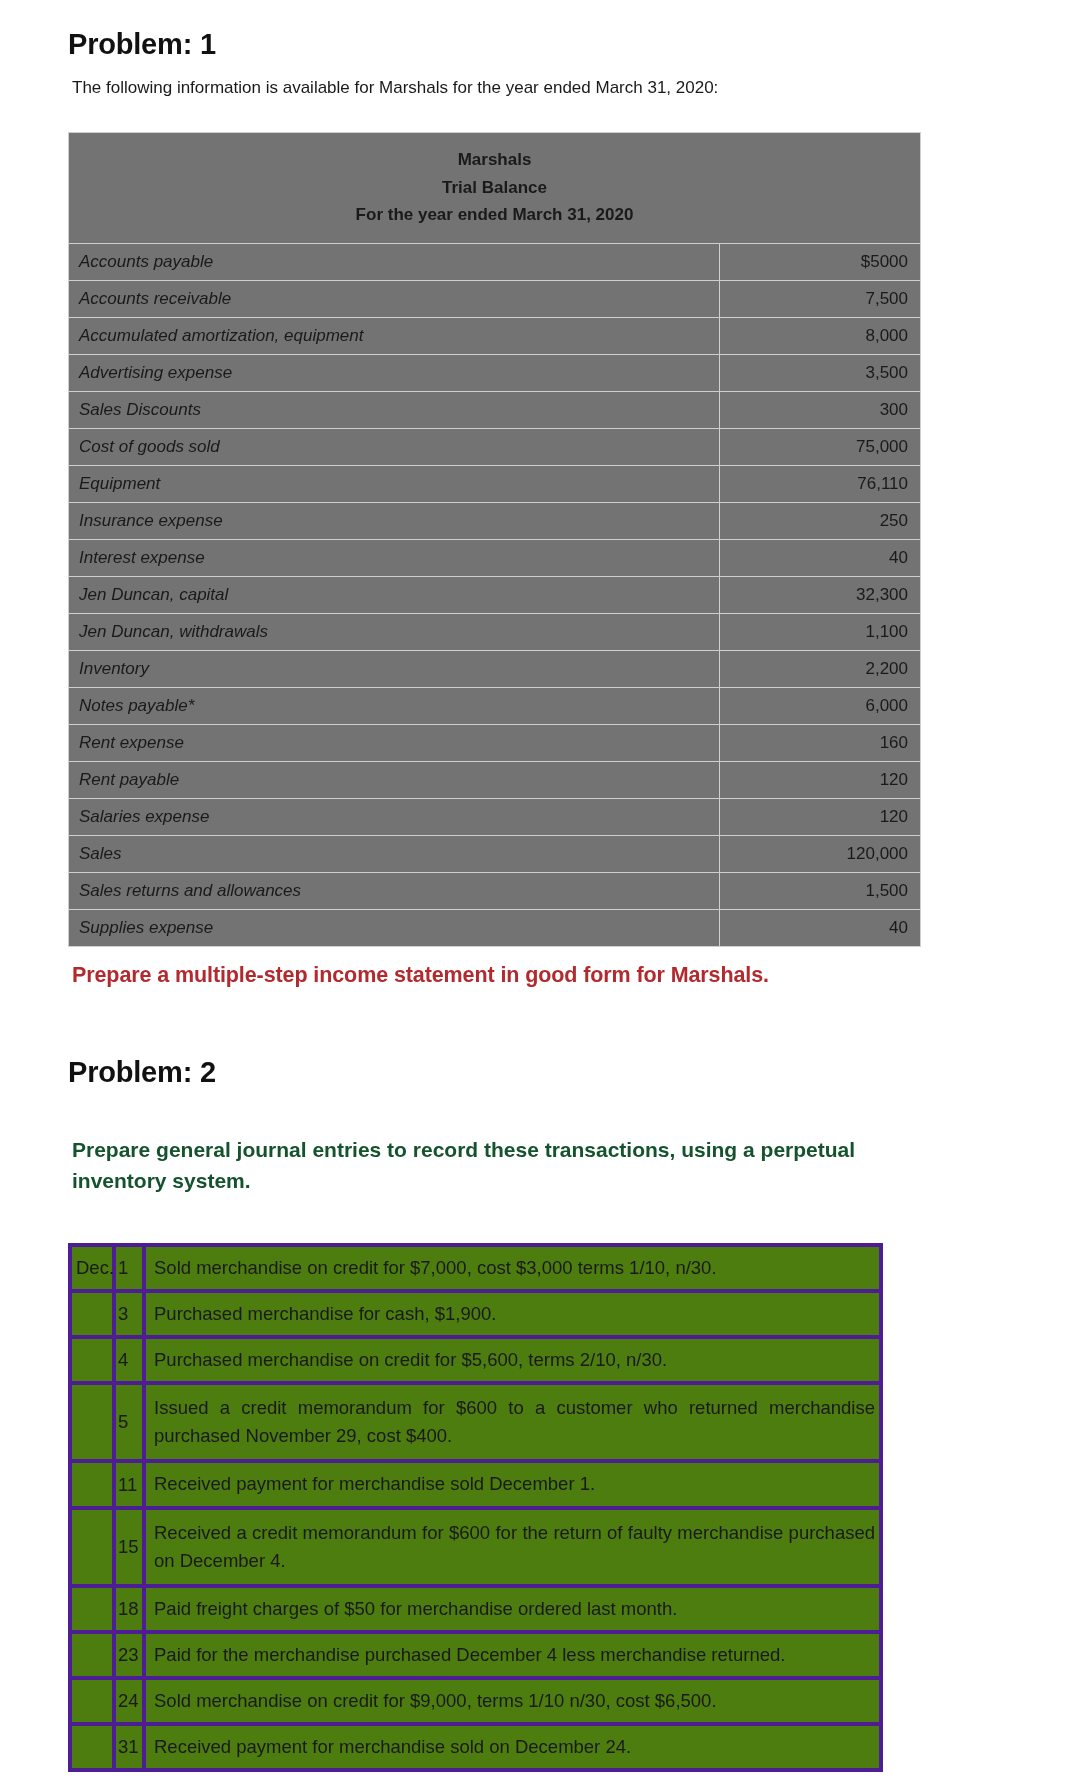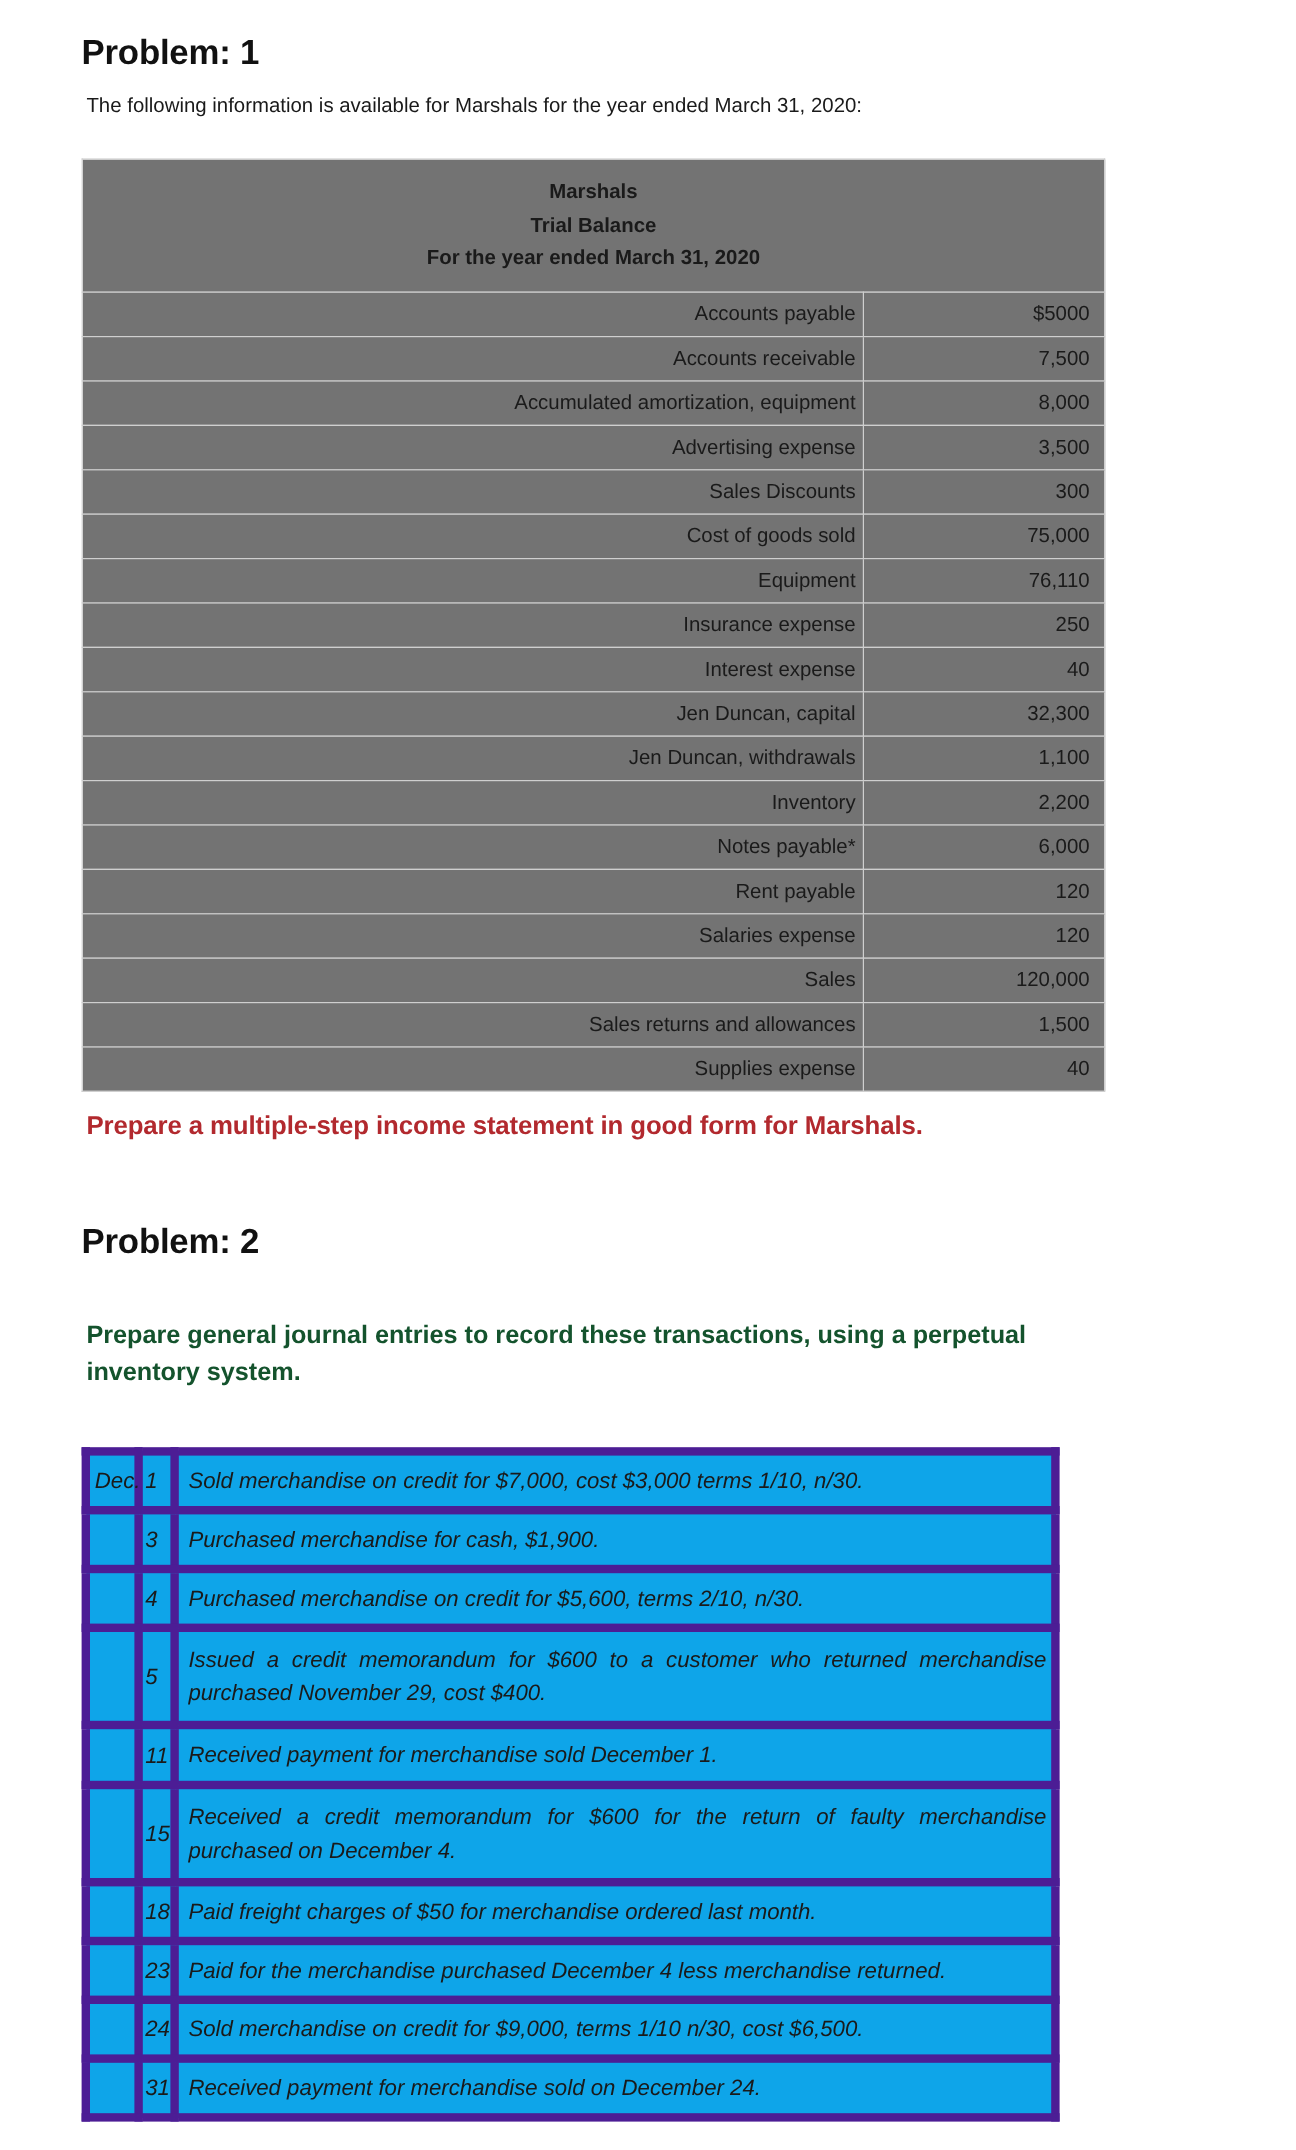--- a/index.html
+++ b/index.html
@@ -54,22 +54,23 @@
   .tb-head-cell {
     text-align: center;
     font-weight: bold;
     font-size: 17px;
     padding: 13px 6px 14px 6px !important;
     line-height: 1.62;
   }
   .tb-head-cell div { white-space: nowrap; }
   .tb-acct {
     padding: 8px 6px 8px 10px !important;
-    text-align: right;
+    text-align: left;
     white-space: nowrap;
+    font-style: italic;
   }
   .tb-amt {
     padding: 8px 12px 8px 6px !important;
     text-align: right;
     white-space: nowrap;
   }
 
   .red-instruction {
     color: #b2292e;
     font-weight: bold;
@@ -92,24 +93,23 @@
 
   
   .jt-wrap { margin-top: 46px; }
   table.jt {
     border-collapse: collapse;
     width: 815px;
     table-layout: fixed;
     font-size: 18.5px;
   }
   table.jt td {
-    border: 7px solid #4c1d95;
-    background: #0ea5e9;
+    border: 4px solid #4c1d95;
+    background: #4d7c0f;
     vertical-align: middle;
-    font-style: italic;
   }
   td.jt-month {
     width: 44px;
     padding: 6px 2px 6px 4px;
     text-align: left;
     vertical-align: middle;
     white-space: nowrap;
   }
   td.jt-day {
     width: 30px;
@@ -197,20 +197,24 @@
           </tr>
           <tr>
             <td class="tb-acct">Inventory</td>
             <td class="tb-amt">2,200</td>
           </tr>
           <tr>
             <td class="tb-acct">Notes payable*</td>
             <td class="tb-amt">6,000</td>
           </tr>
           <tr>
+            <td class="tb-acct">Rent expense</td>
+            <td class="tb-amt">160</td>
+          </tr>
+          <tr>
             <td class="tb-acct">Rent payable</td>
             <td class="tb-amt">120</td>
           </tr>
           <tr>
             <td class="tb-acct">Salaries expense</td>
             <td class="tb-amt">120</td>
           </tr>
           <tr>
             <td class="tb-acct">Sales</td>
             <td class="tb-amt">120,000</td>

